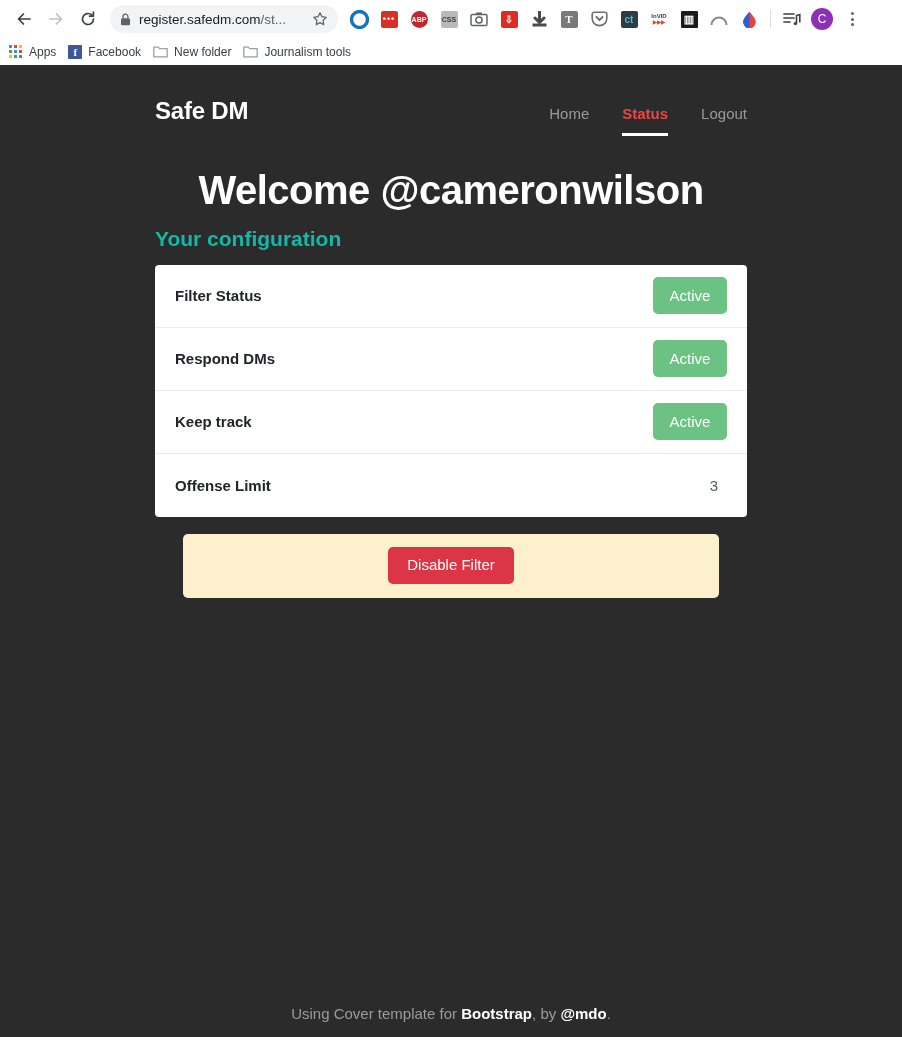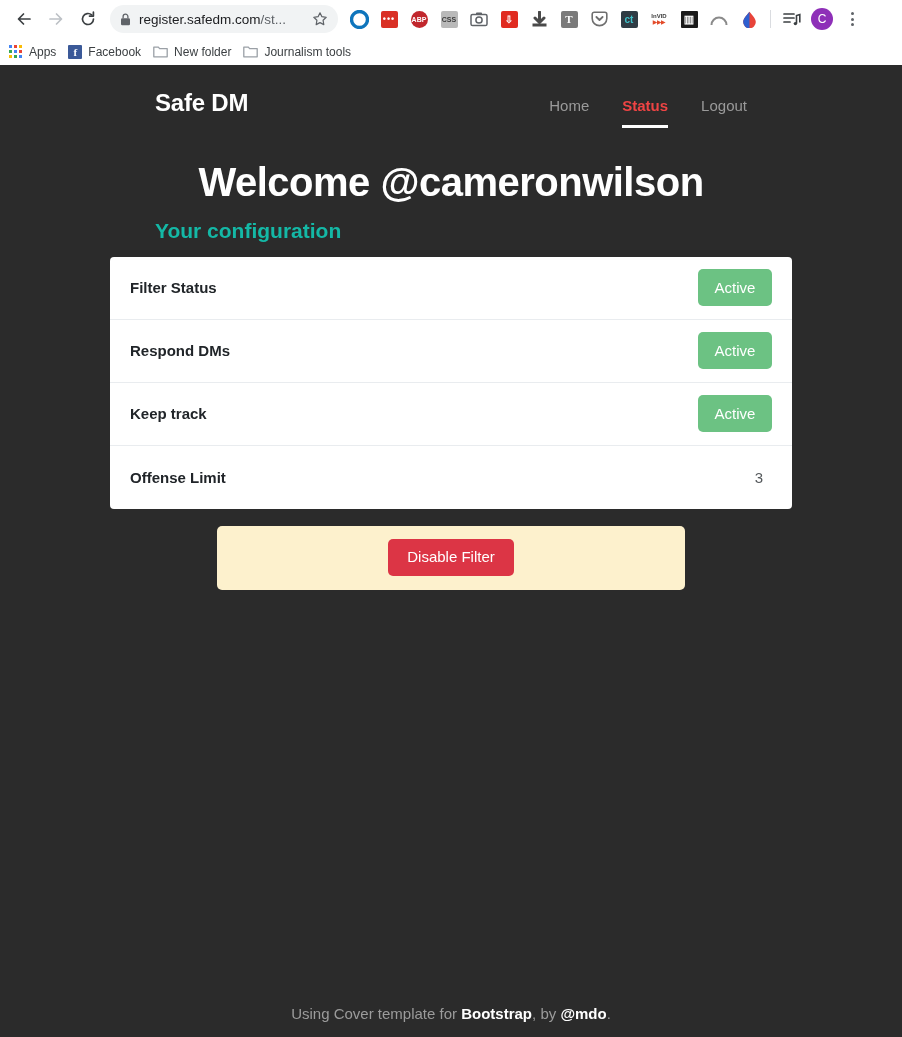--- a/index.html
+++ b/index.html
@@ -146,21 +146,21 @@
     height: 972px;
     background: #2b2b2b;
     position: relative;
     display: flex;
     flex-direction: column;
     align-items: center;
   }
 
   .site-header {
     width: 592px;
-    margin-top: 24px;
+    margin-top: 32px;
     display: flex;
     align-items: baseline;
     justify-content: space-between;
   }
 
   .brand {
     font-size: 24px;
     font-weight: bold;
     color: #ffffff;
     letter-spacing: -0.2px;
@@ -196,21 +196,21 @@
 
   .subtitle-wrap { width: 592px; margin-top: 14px; }
   .subtitle {
     font-size: 21px;
     font-weight: bold;
     color: #14b8a6;
   }
 
   
   .card {
-    width: 682px;
+    width: 592px;
     margin-top: 14px;
     background: #ffffff;
     border-radius: 4px;
     overflow: hidden;
   }
 
   .row {
     height: 63px;
     display: flex;
     align-items: center;
@@ -239,21 +239,21 @@
   }
 
   .plain-value {
     font-size: 15px;
     color: #55595c;
     padding-right: 9px;
   }
 
   
   .alert {
-    width: 468px;
+    width: 536px;
     margin-top: 17px;
     height: 64px;
     background: #fdf1cd;
     border-radius: 5px;
     display: flex;
     align-items: center;
     justify-content: center;
   }
 
   .btn-danger {

